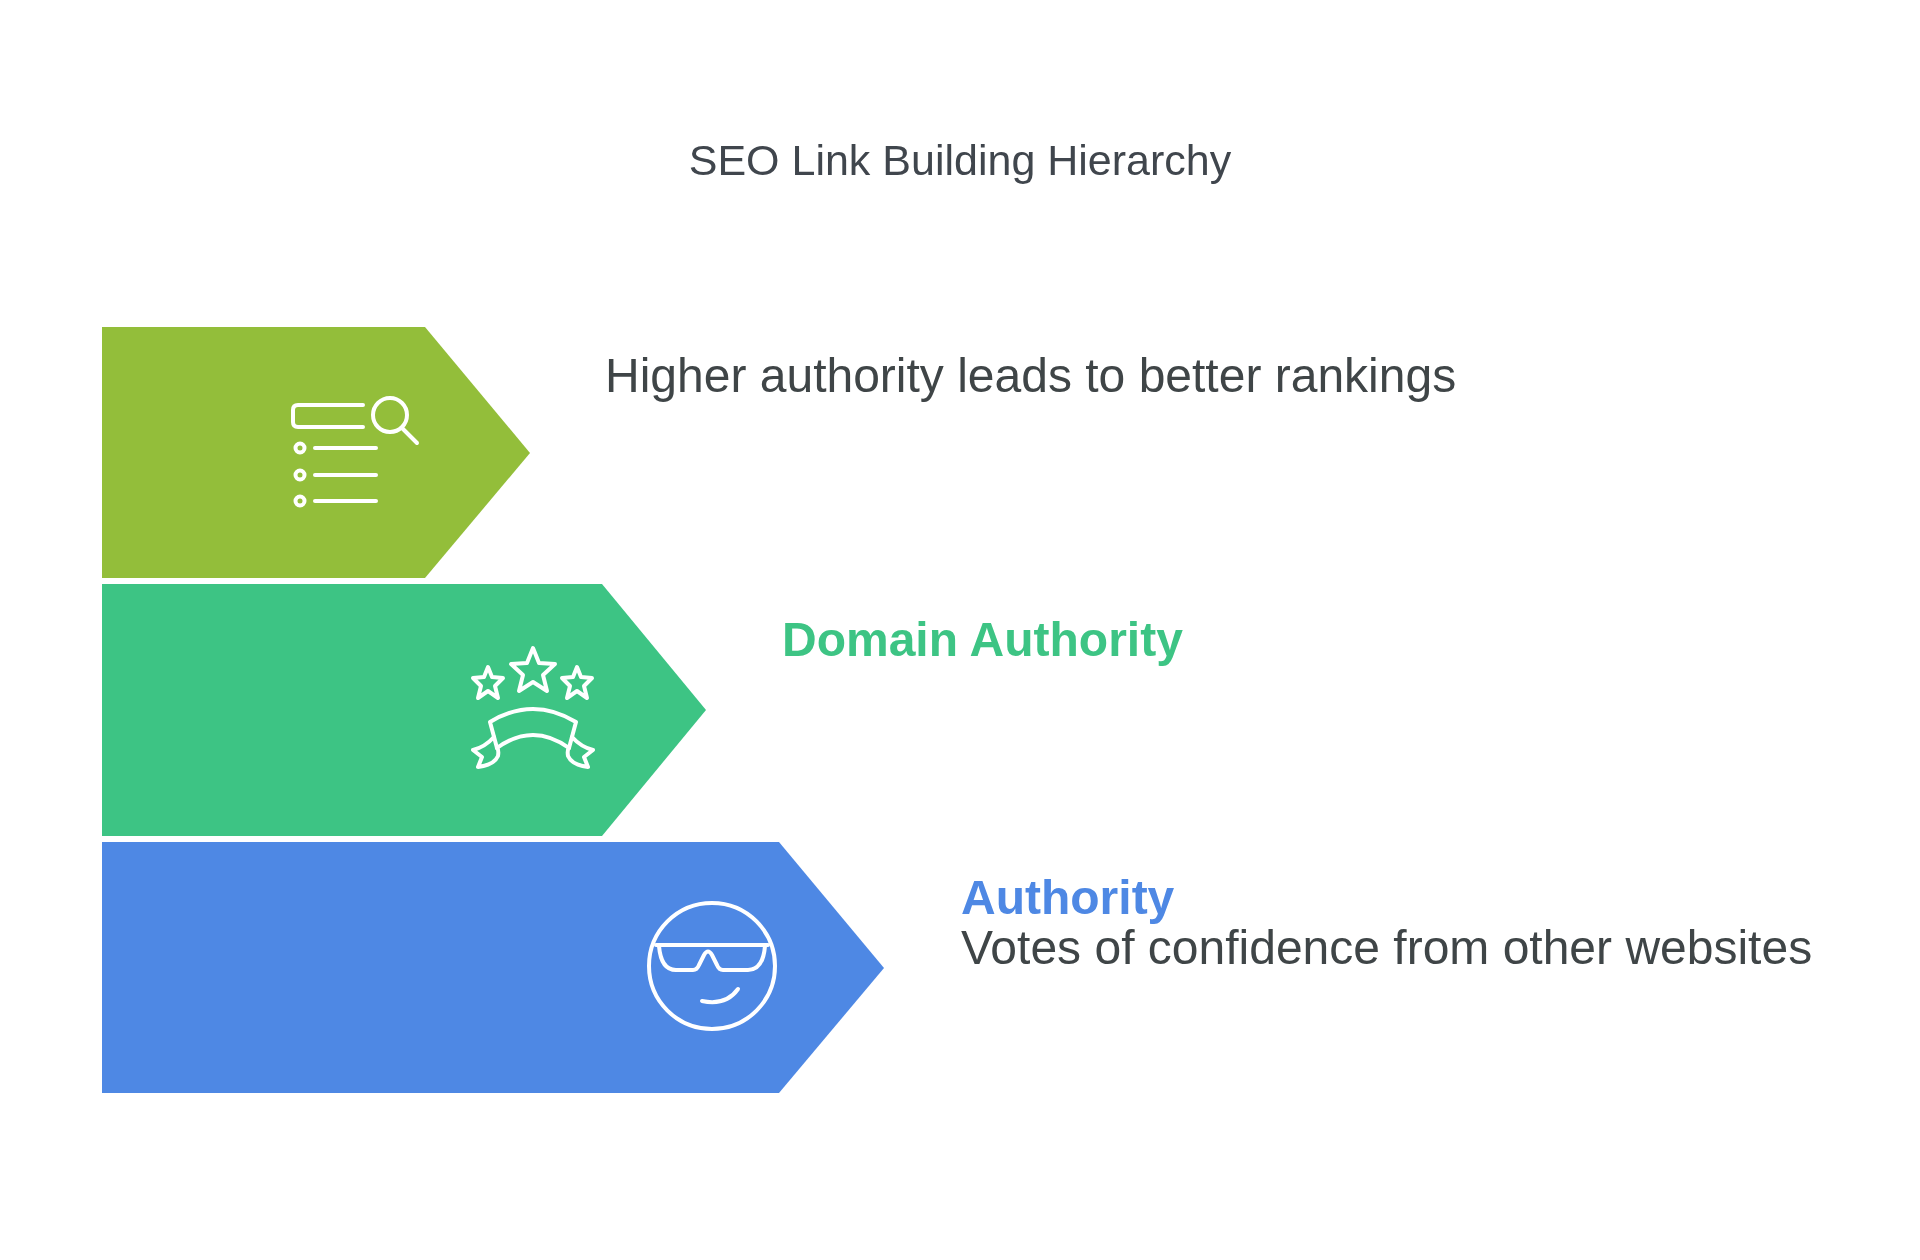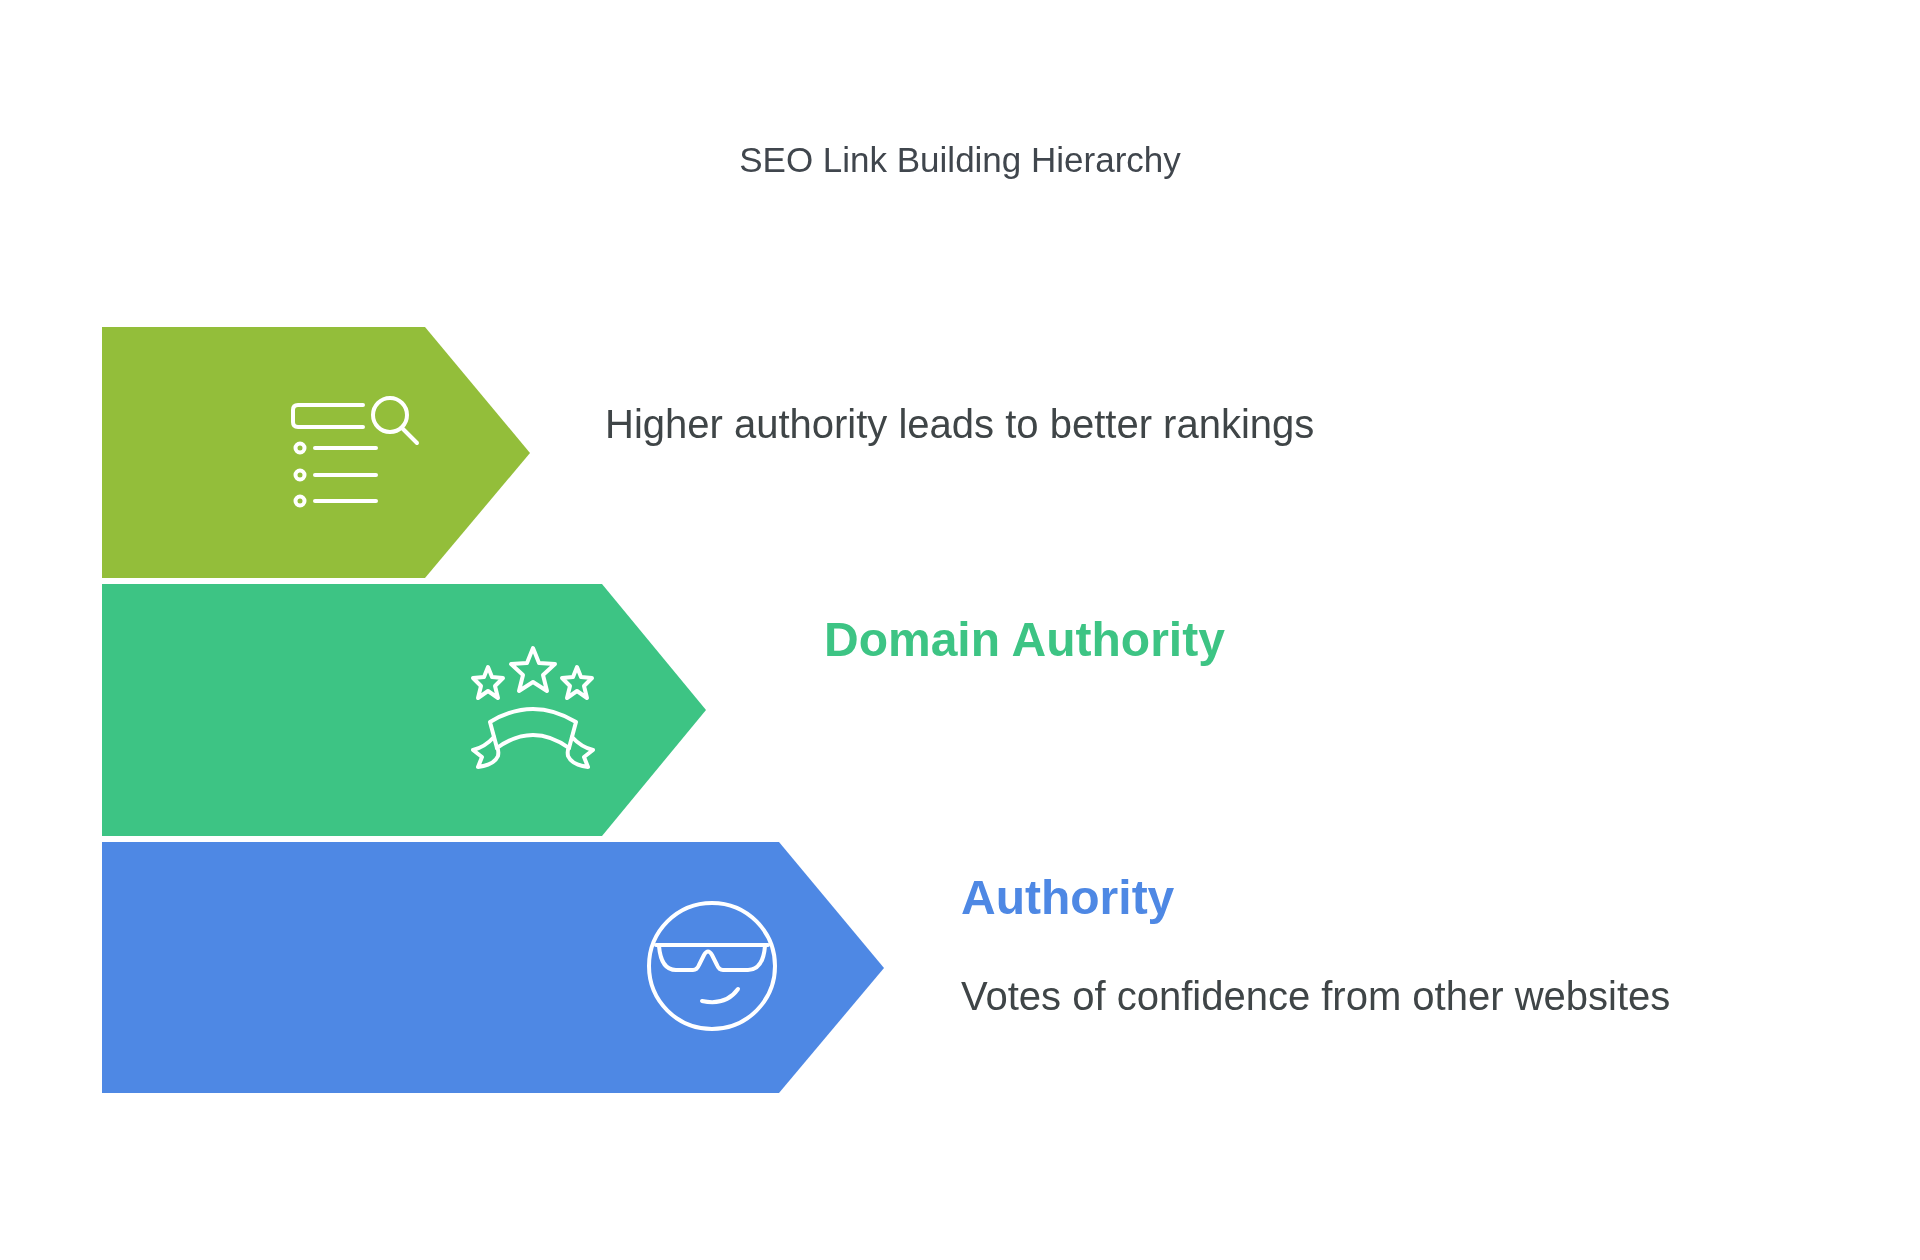--- a/index.html
+++ b/index.html
@@ -13,21 +13,21 @@
       position: relative;
       overflow: hidden;
       font-family: "Liberation Sans", sans-serif;
     }
     .title {
       position: absolute;
       left: 0;
       width: 1920px;
       top: 128px;
       text-align: center;
-      font-size: 35px;
+      font-size: 43px;
       line-height: 64px;
       color: #40464d;
       font-weight: 400;
       margin: 0;
       white-space: nowrap;
     }
     .bands-svg {
       position: absolute;
       left: 0;
       top: 0;
@@ -41,27 +41,26 @@
     .label .heading {
       display: block;
       font-weight: 700;
       font-size: 48px;
       line-height: 56px;
       margin: 0;
     }
     .label .desc {
       display: block;
       font-weight: 400;
-      font-size: 40px;
+      font-size: 48px;
       line-height: 44px;
       color: #3f4547;
-      margin-top: 48px;
     }
     .label-1 { left: 605px; top: 354px; }
-    .label-2 { left: 824px; top: 612px; }
+    .label-2 { left: 782px; top: 612px; }
     .label-3 { left: 961px; top: 870px; }
     .label-1 .heading { color: #93be3a; }
     .label-2 .heading { color: #3dc484; }
     .label-3 .heading { color: #4e88e4; }
     .icon-stroke {
       fill: none;
       stroke: #ffffff;
       stroke-width: 4;
       stroke-linecap: round;
       stroke-linejoin: round;

